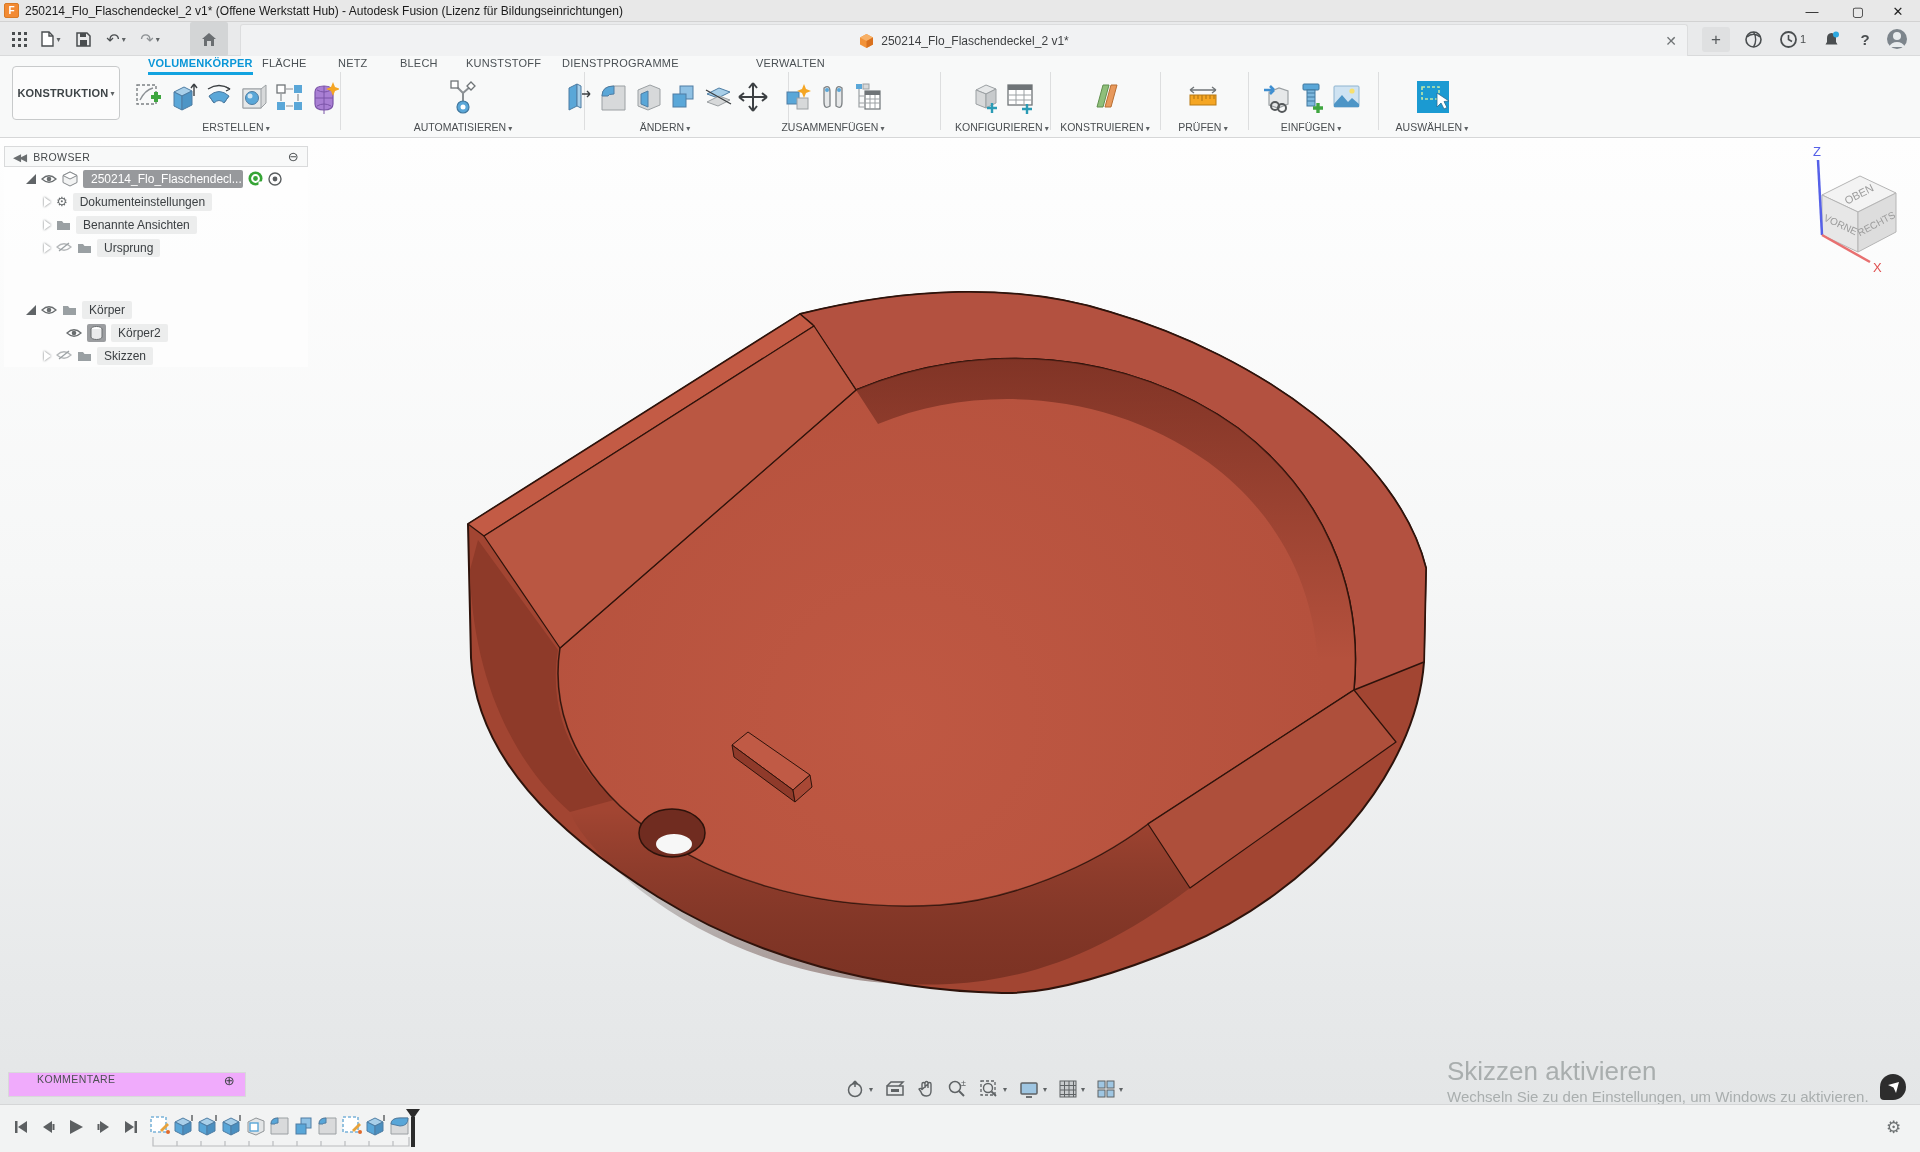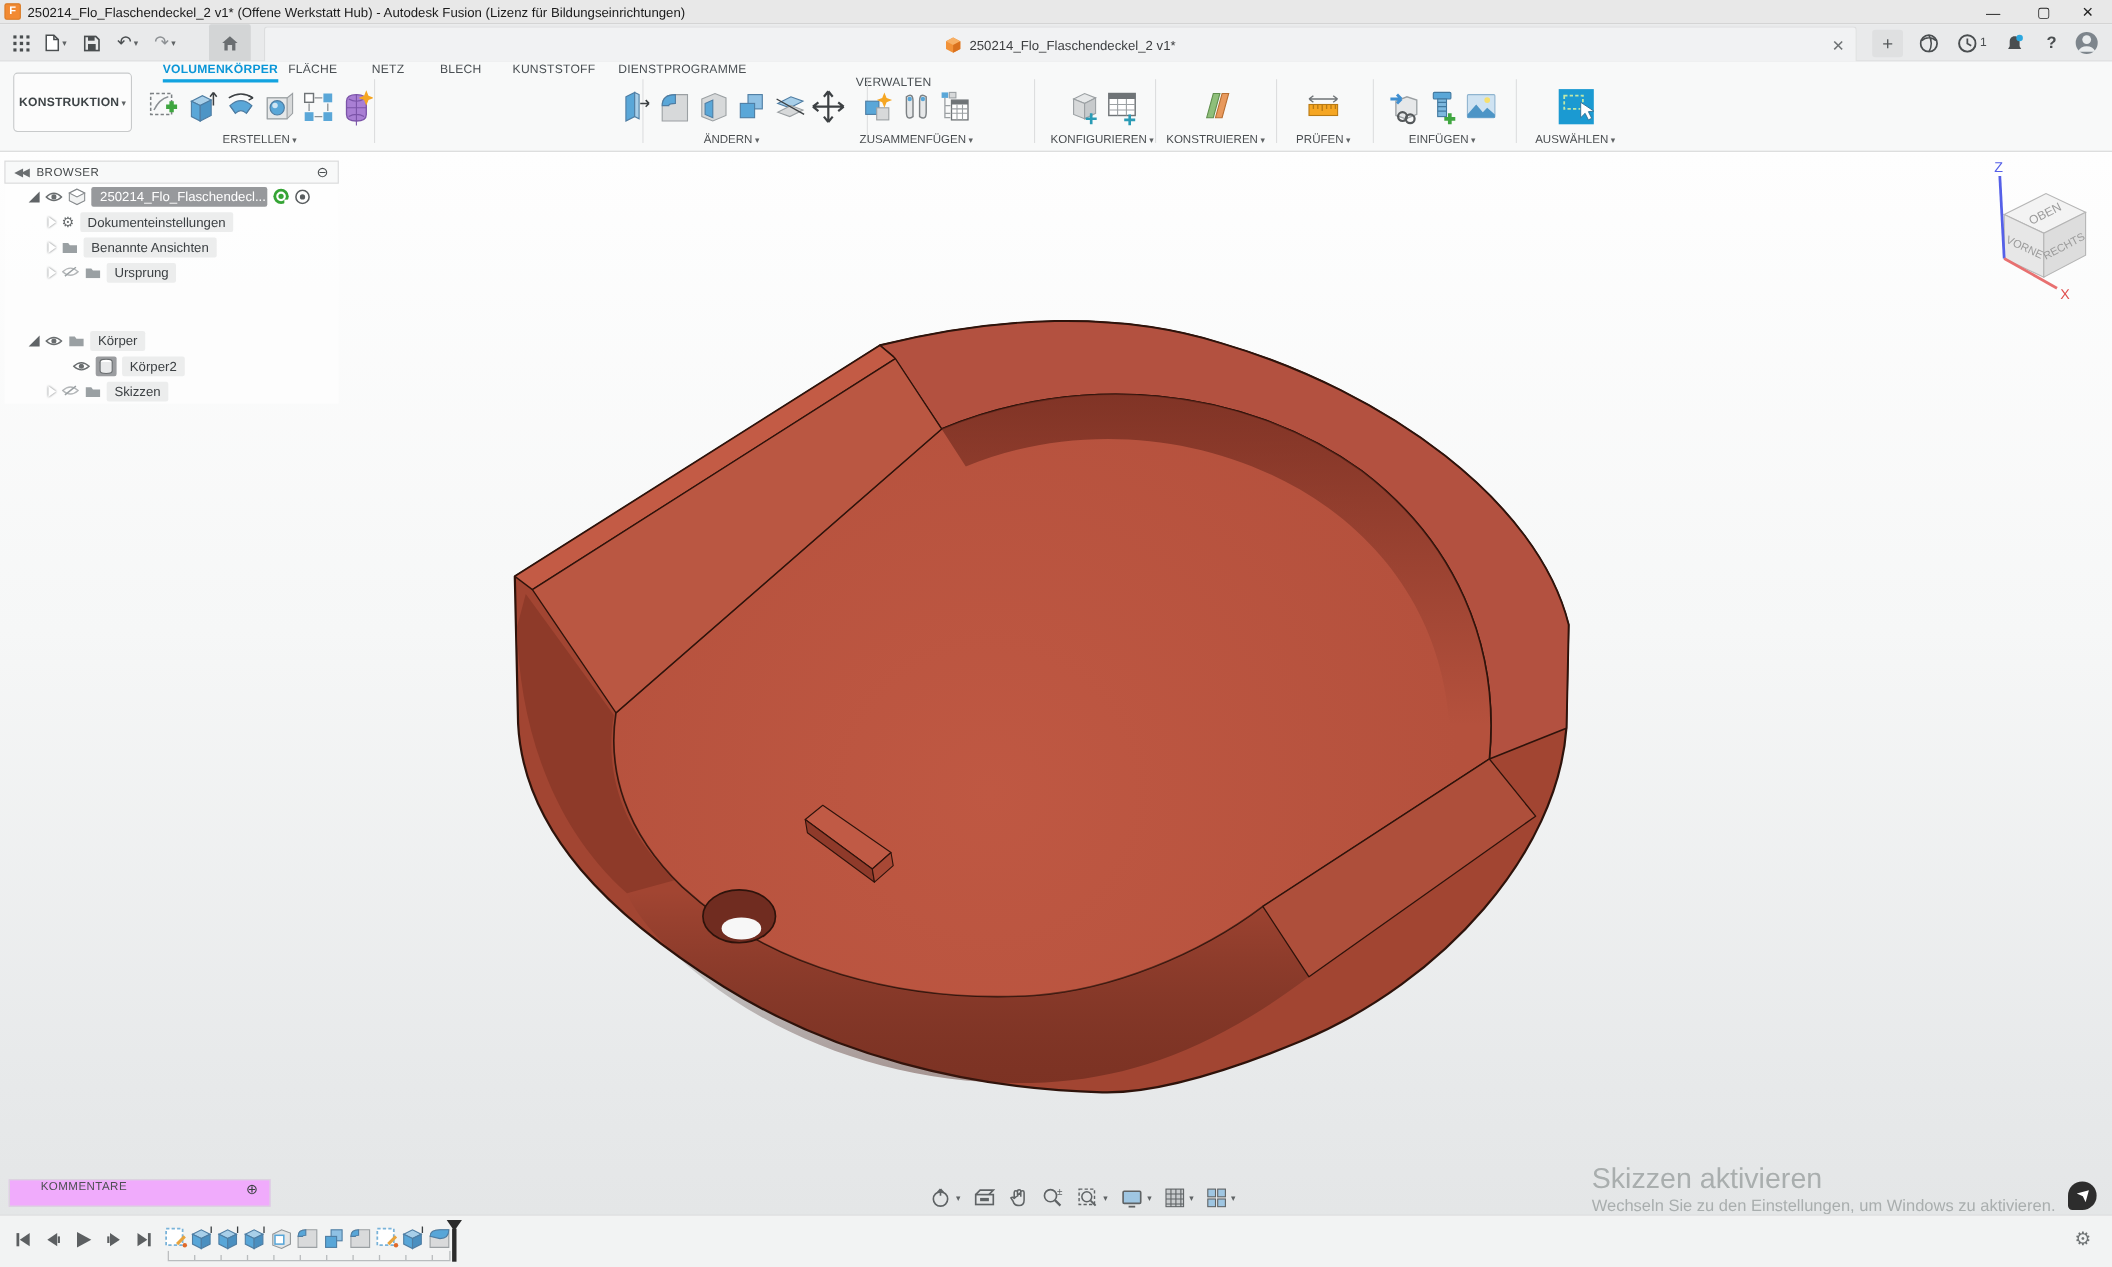--- a/index.html
+++ b/index.html
@@ -206,21 +206,21 @@
       </div>
     <div class="abs rtab" style="left:400px;">
         <span>BLECH</span>
       </div>
     <div class="abs rtab" style="left:466px;">
         <span>KUNSTSTOFF</span>
       </div>
     <div class="abs rtab" style="left:562px;justify-content:center;">
         <span>DIENSTPROGRAMME</span>
       </div>
-    <div class="abs rtab" style="left:778px;margin-top:12px;">
+    <div class="abs rtab" style="left:756px;">
         <span>VERWALTEN</span>
       </div>
 
     <div class="abs rgroup" style="left:138px;width:196px;">
       <div class="rgicons">
         <span class="ric">
             <svg width="30" height="34">
               <rect x="3" y="5" width="19" height="19" fill="none" stroke="#7c8184" stroke-width="1.4" stroke-dasharray="3 2"></rect>
               <path d="M6 20 q5 -10 13 -12" fill="none" stroke="#8b9094" stroke-width="1.4"></path>
               <path d="M17 17 h10 M22 12 v10" stroke="#3fa640" stroke-width="4"></path>
@@ -264,20 +264,34 @@
               <path d="M6 12 q0 -6 9 -6 q9 0 9 6 v12 q0 6 -9 6 q-9 0 -9 -6 Z" fill="#a97fd4" stroke="#7b54a8" stroke-width="1.2"></path>
               <path d="M6 18 h18 M15 6 v30 M8 10 q7 4 14 0 M8 26 q7 -4 14 0" stroke="#7b54a8" stroke-width="1" fill="none"></path>
               <polygon points="24,2 26,7 31,9 26,11 24,16 22,11 17,9 22,7" fill="#f5a623"></polygon>
             </svg>
           </span>
       </div>
       <div class="rglabel"><span>ERSTELLEN</span></div>
     </div>
     <div class="abs rsep" style="left:340px;"></div>
 
+    <div class="abs rgroup" style="left:350px;width:226px;">
+      <div class="rgicons">
+        <span class="ric">
+            <svg width="32" height="36">
+              <path d="M16 14 L8 6 M16 14 L24 7 M16 14 L16 26" stroke="#8b9094" stroke-width="2" fill="none"></path>
+              <rect x="4" y="2" width="7" height="7" fill="#fff" stroke="#6f7477" stroke-width="1.3"></rect>
+              <polygon points="24,3 28,7 24,11 20,7" fill="#fff" stroke="#6f7477" stroke-width="1.3"></polygon>
+              <circle cx="16" cy="28" r="6" fill="#5aa7d8" stroke="#41789f" stroke-width="1.2"></circle>
+              <circle cx="16" cy="28" r="2.5" fill="#fff"></circle>
+            </svg>
+          </span>
+      </div>
+      <div class="rglabel"><span>AUTOMATISIEREN</span></div>
+    </div>
     <div class="abs rsep" style="left:584px;"></div>
 
     <div class="abs rgroup" style="left:545px;width:240px;">
       <div class="rgicons">
         <span class="ric">
             <svg width="30" height="34">
               <polygon points="6,8 14,4 14,26 6,30" fill="#5aa7d8" stroke="#4e7da3" stroke-width="1"></polygon>
               <polygon points="14,4 18,6 18,28 14,26" fill="#a8cfe9" stroke="#4e7da3" stroke-width="1"></polygon>
               <path d="M19 14 h8 M27 14 l-3 -3 M27 14 l-3 3" stroke="#3c4043" stroke-width="1.4" fill="none"></path>
             </svg>

